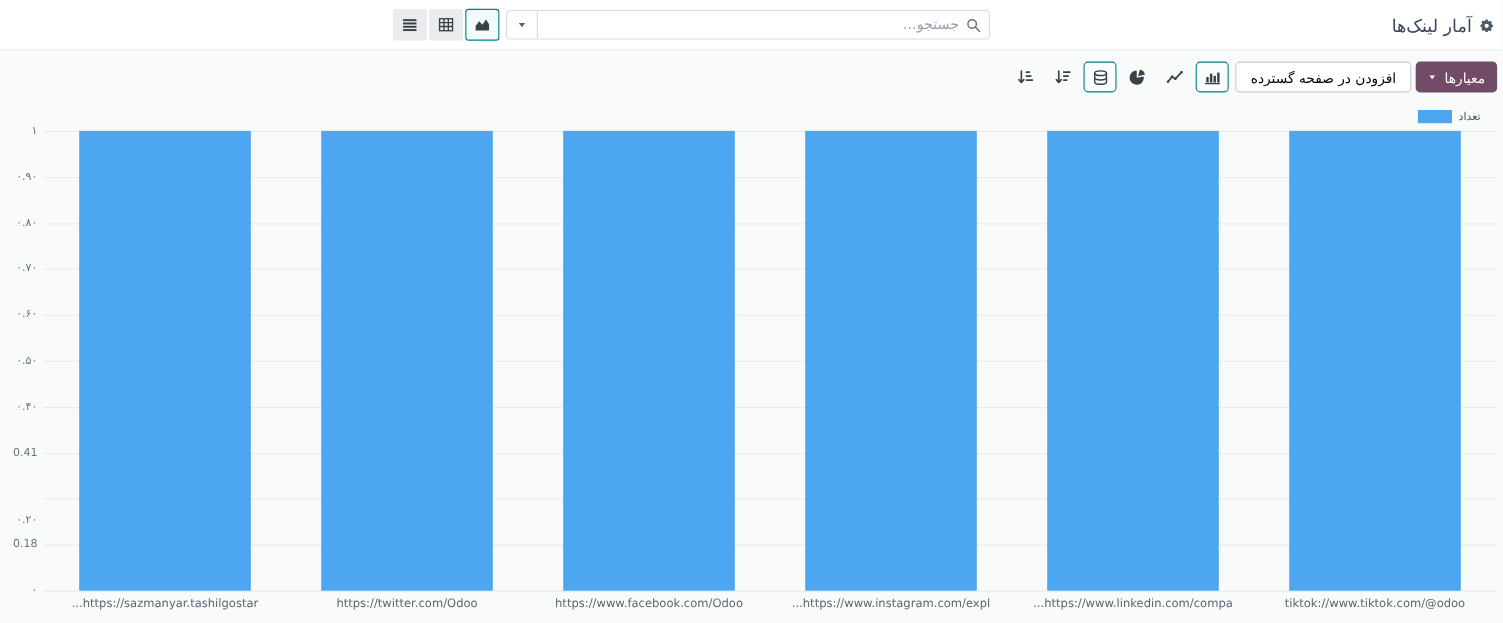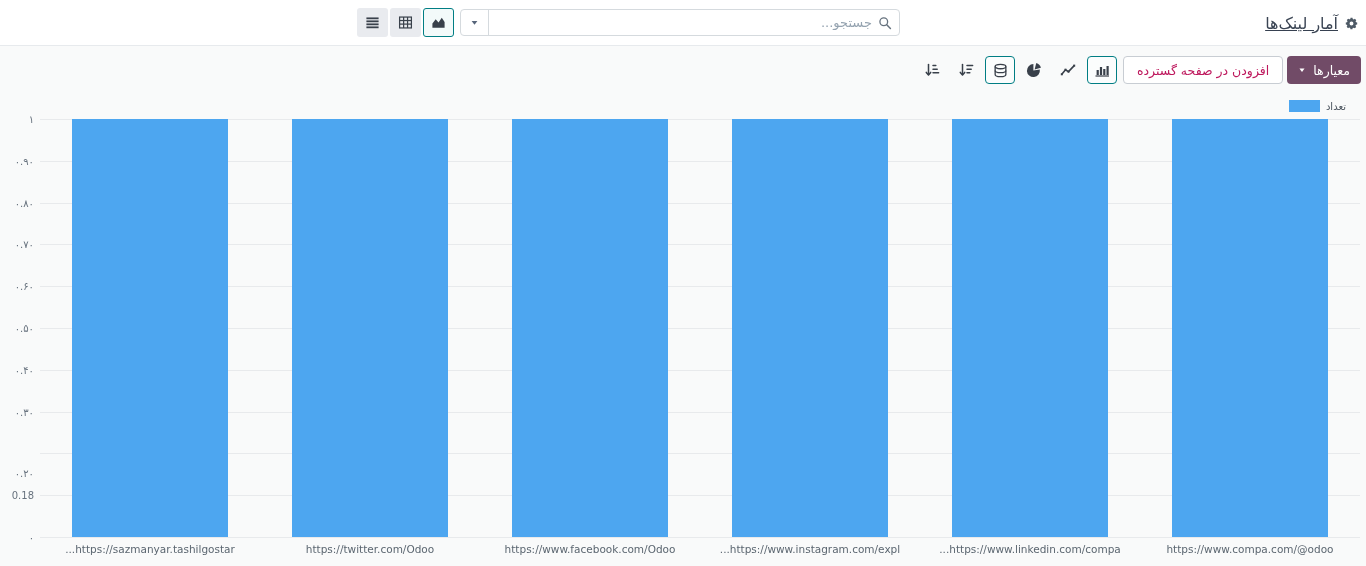--- a/index.html
+++ b/index.html
@@ -8,21 +8,21 @@
     width:1366px; height:566px; overflow:hidden;
     font-family:"DejaVu Sans","Liberation Sans",sans-serif;
     background:#f9fafa; color:#374151;
   }
   .page { position:relative; width:1366px; height:566px; direction:rtl; }
 
   
   .topbar { position:absolute; top:0; left:0; right:0; height:46px;
             background:#fff; border-bottom:1px solid #e7eaed; z-index:5; }
   .title-wrap { position:absolute; top:0; right:8px; height:46px;
-                display:flex; align-items:center; gap:7px; direction:rtl;text-decoration:underline; }
+                display:flex; align-items:center; gap:7px; direction:rtl; }
   .page-title { font-size:16px; color:#3b4554; white-space:nowrap; }
   .gear { color:#4e5a66; display:flex; }
 
   .view-switcher { position:absolute; top:8px; left:357px; display:flex;
                    gap:2px; direction:ltr; }
   .vs-btn { width:31px; height:29px; display:flex; align-items:center;
             justify-content:center; background:#e9ebef;
             border:1px solid transparent; border-radius:3px; color:#39414b;
             cursor:pointer; padding:0; }
   .vs-btn.active { background:#f3fafa; border-color:#017e84; }
@@ -43,21 +43,21 @@
   
   .toolbar { position:absolute; top:56px; right:5px; height:28px;
              display:flex; gap:4px; align-items:center; direction:ltr; }
   .tb-icon-btn { width:30px; height:28px; display:flex; align-items:center;
                  justify-content:center; background:transparent;
                  border:1px solid transparent; border-radius:4px;
                  color:#39404a; cursor:pointer; padding:0; }
   .tb-icon-btn.active { border-color:#017e84; background:#fbfdfd; }
   .btn-secondary { height:28px; padding:0 13px; margin-left:2px; background:#fff;
                    border:1px solid #c8cdd3; border-radius:4px; font-size:12.5px;
-                   color:#be185d; display:flex; align-items:center; direction:rtl;
+                   color:#000000; display:flex; align-items:center; direction:rtl;
                    cursor:pointer; font-family:inherit; white-space:nowrap; }
   .btn-primary { height:28px; padding:0 11px; background:#714b67; color:#fff;
                  border:0; border-radius:4px; font-size:12.5px; display:flex;
                  align-items:center; gap:7px; direction:rtl; cursor:pointer;
                  font-family:inherit; white-space:nowrap; }
 
   
   .legend { position:absolute; top:100px; right:20px; display:flex;
             align-items:center; gap:6px; direction:ltr; cursor:pointer; }
   .legend-swatch { width:31px; height:12px; background:#4da6f0; }
@@ -228,21 +228,21 @@
   </div>
 
   <div class="yticks" id="yticks">
       <div class="ytick" style="top: 0%;">۱</div>
       <div class="ytick" style="top: 10%; margin-left: 16px;">۰.۹۰</div>
       <div class="ytick" style="top: 20%;">۰.۸۰</div>
       <div class="ytick" style="top: 30%;">۰.۷۰</div>
       <div class="ytick" style="top: 40%;">۰.۶۰</div>
       <div class="ytick" style="top: 50%;">۰.۵۰</div>
       <div class="ytick" style="top: 60%;">۰.۴۰</div>
-      <div class="ytick" style="top: 70%;">۰.۳۰</div>
+      <div class="ytick" style="top: 70%;">0.41</div>
       <div class="ytick" style="top: 80%; margin-top: 20px;">۰.۲۰</div>
       <div class="ytick" style="top: 90%;">0.18</div>
       <div class="ytick" style="top: 100%;">۰</div>
     </div>
   <div class="plot">
     <div id="gridlines">
         <div class="gridline" style="top: 0%;"></div>
         <div class="gridline" style="top: 10%;"></div>
         <div class="gridline" style="top: 20%;"></div>
         <div class="gridline" style="top: 30%;"></div>
@@ -274,16 +274,16 @@
           <div class="bar" style="height: 100%;"></div>
         </div>
       </div>
   </div>
   <div class="xlabels" id="xlabels">
       <div class="xlabel">...https://sazmanyar.tashilgostar</div>
       <div class="xlabel">https://twitter.com/Odoo</div>
       <div class="xlabel">https://www.facebook.com/Odoo</div>
       <div class="xlabel">...https://www.instagram.com/expl</div>
       <div class="xlabel">...https://www.linkedin.com/compa</div>
-      <div class="xlabel">https://www.compa.com/@odoo</div>
+      <div class="xlabel">tiktok://www.tiktok.com/@odoo</div>
     </div>
 
 </div>
 
 </body></html>

